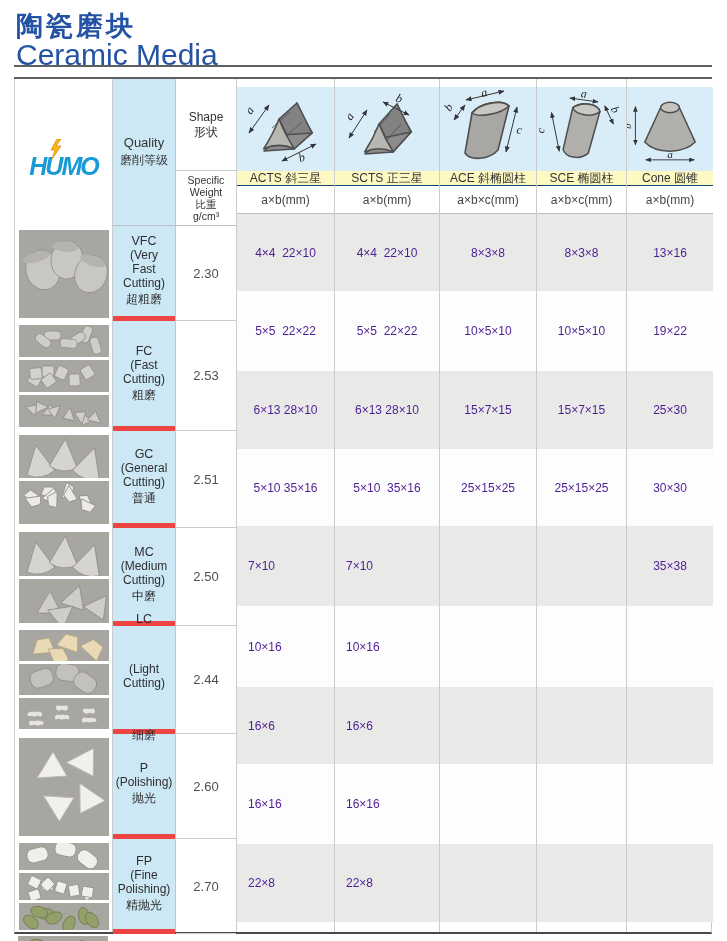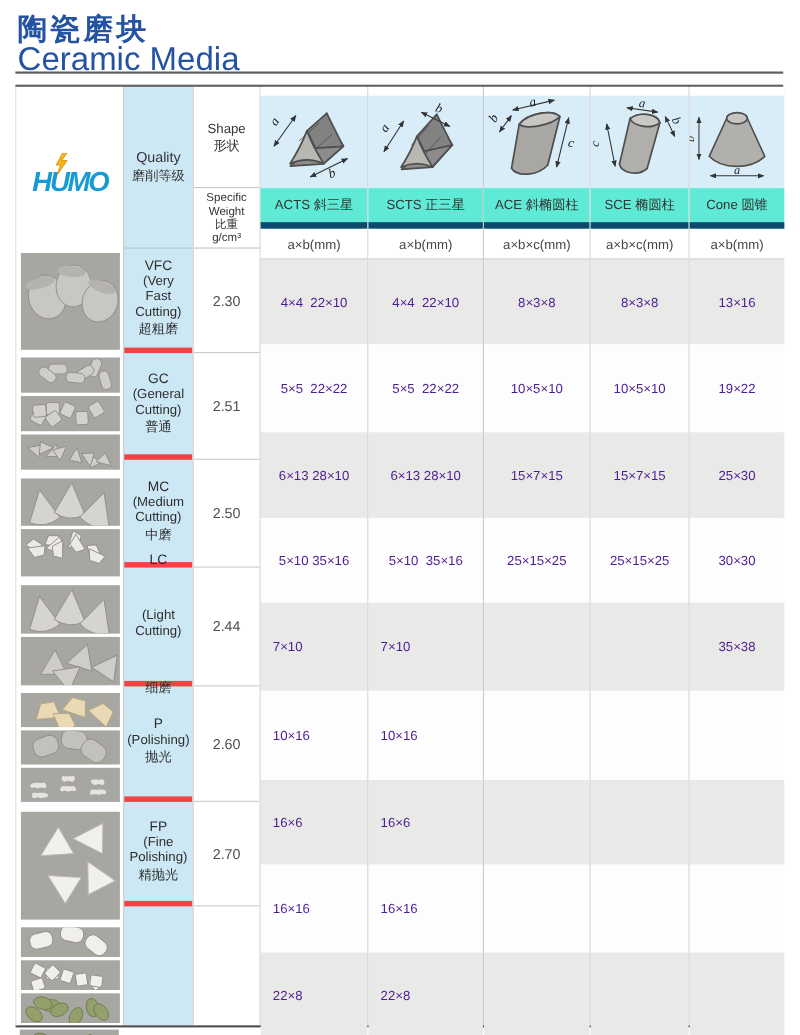--- a/index.html
+++ b/index.html
@@ -32,21 +32,21 @@
   .logo-bolt { position:absolute; left:19px; top:-13px; }
   .q-head { height:147px; display:flex; flex-direction:column; align-items:center; justify-content:center; gap:2px; border-bottom:1px solid #b9c3c9; }
   .q-head .en { font-size:13px; color:#333; }
   .q-head .zh { font-size:12px; color:#333; }
   .shape-head { height:92px; display:flex; flex-direction:column; align-items:center; justify-content:center; border-bottom:1px solid #c4c9cc; }
   .shape-head div { font-size:12px; color:#333; line-height:15px; text-align:center; }
   .sw-head { height:55px; display:flex; flex-direction:column; align-items:center; justify-content:center; border-bottom:1px solid #b9c3c9; }
   .sw-head div { font-size:10.5px; color:#333; line-height:12px; text-align:center; }
 
   .diag { height:92px; background:#d9edf8; border-top:8px solid #ffffff; display:flex; align-items:center; justify-content:center; }
-  .dname { height:37px; display:flex; align-items:center; justify-content:center; font-size:12px; color:#333; border-bottom:6px solid #0c4a6e; background:#5eead4; }
+  .dname { height:15px; display:flex; align-items:center; justify-content:center; font-size:12px; color:#333; border-bottom:1px solid #0c4a6e; background:#fef9c3; }
   .dunit { height:28px; display:flex; align-items:center; justify-content:center; font-size:12px; color:#444; border-bottom:1px solid #bfbfbf; background:#fff; }
 
   
   .g-photo-zone { padding:4px 3px 0 4px; display:flex; flex-direction:column; gap:3px; }
   .photo { width:90px; background:#a8a6a1; overflow:hidden; }
   .q-cell { display:flex; flex-direction:column; align-items:center; justify-content:center; text-align:center; border-bottom:5px solid #ef4444; padding:0 5px; }
   .q-cell .code { font-size:12.5px; color:#2e2e2e; }
   .q-cell .desc { font-size:12px; color:#2e2e2e; line-height:14px; }
   .q-cell .zh { font-size:12px; color:#2e2e2e; margin-top:1px; }
   .w-cell { display:flex; align-items:center; justify-content:center; font-size:13px; color:#4f4f4f; border-bottom:1px solid #c6cbce; }
@@ -252,20 +252,25 @@
       <div class="q-head">
         <div class="en">Quality</div>
         <div class="zh">磨削等级</div>
       </div>
       <div id="quality-rows">
           <div class="q-cell" style="height: 95px;">
             <div class="code">VFC</div>
             <div class="desc">(Very Fast Cutting)</div>
             <div class="zh">超粗磨</div>
           </div>
+          <div class="q-cell" style="height: 110px;">
+            <div class="code">FC</div>
+            <div class="desc">(Fast Cutting)</div>
+            <div class="zh">粗磨</div>
+          </div>
           <div class="q-cell" style="height: 97px;">
             <div class="code">GC</div>
             <div class="desc">(General Cutting)</div>
             <div class="zh">普通</div>
           </div>
           <div class="q-cell" style="height: 98px;">
             <div class="code">MC</div>
             <div class="desc">(Medium Cutting)</div>
             <div class="zh">中磨</div>
           </div>
@@ -293,20 +298,21 @@
         <div>形状</div>
       </div>
       <div class="sw-head" id="sw-head">
           <div>Specific</div>
           <div>Weight</div>
           <div>比重</div>
           <div>g/cm³</div>
         </div>
       <div id="weight-rows">
           <div class="w-cell" style="height: 95px;">2.30</div>
+          <div class="w-cell" style="height: 110px;">2.53</div>
           <div class="w-cell" style="height: 97px;">2.51</div>
           <div class="w-cell" style="height: 98px;">2.50</div>
           <div class="w-cell" style="height: 108px;">2.44</div>
           <div class="w-cell" style="height: 105px;">2.60</div>
           <div class="w-cell" style="height: 95px;">2.70</div>
         </div>
     </div>
 
     <div class="data-cols" id="data-cols">
         <div class="dcol" style="width: 98px;">

